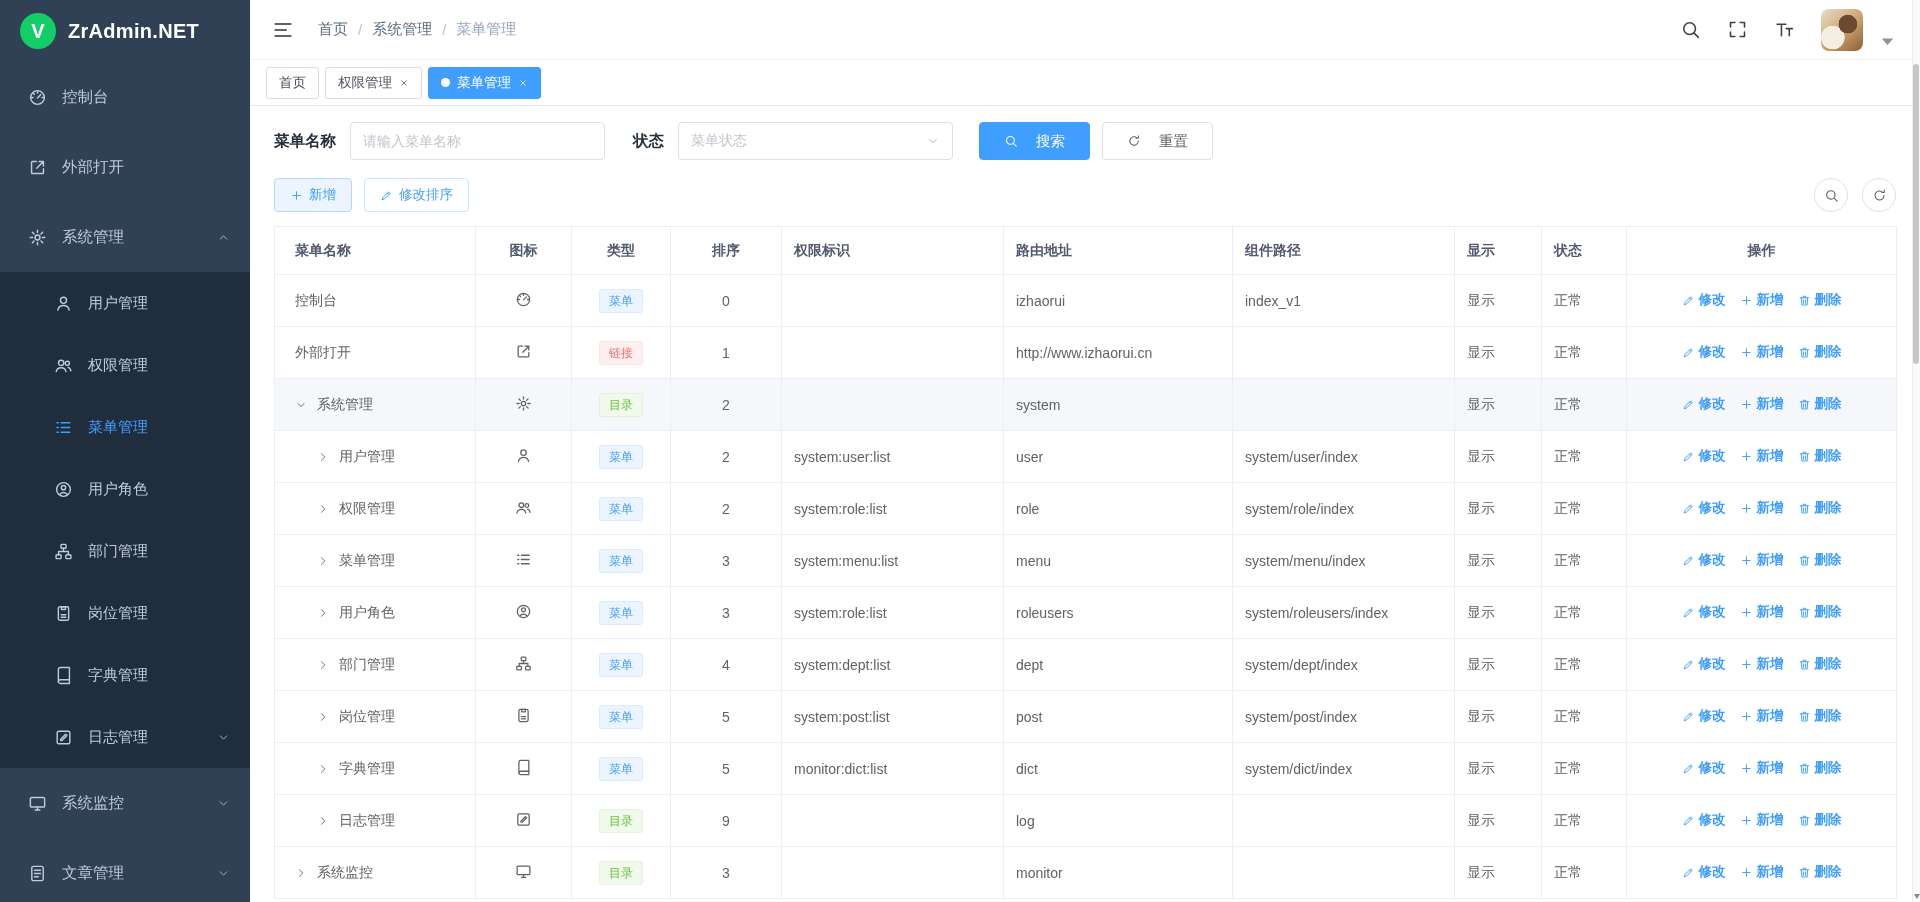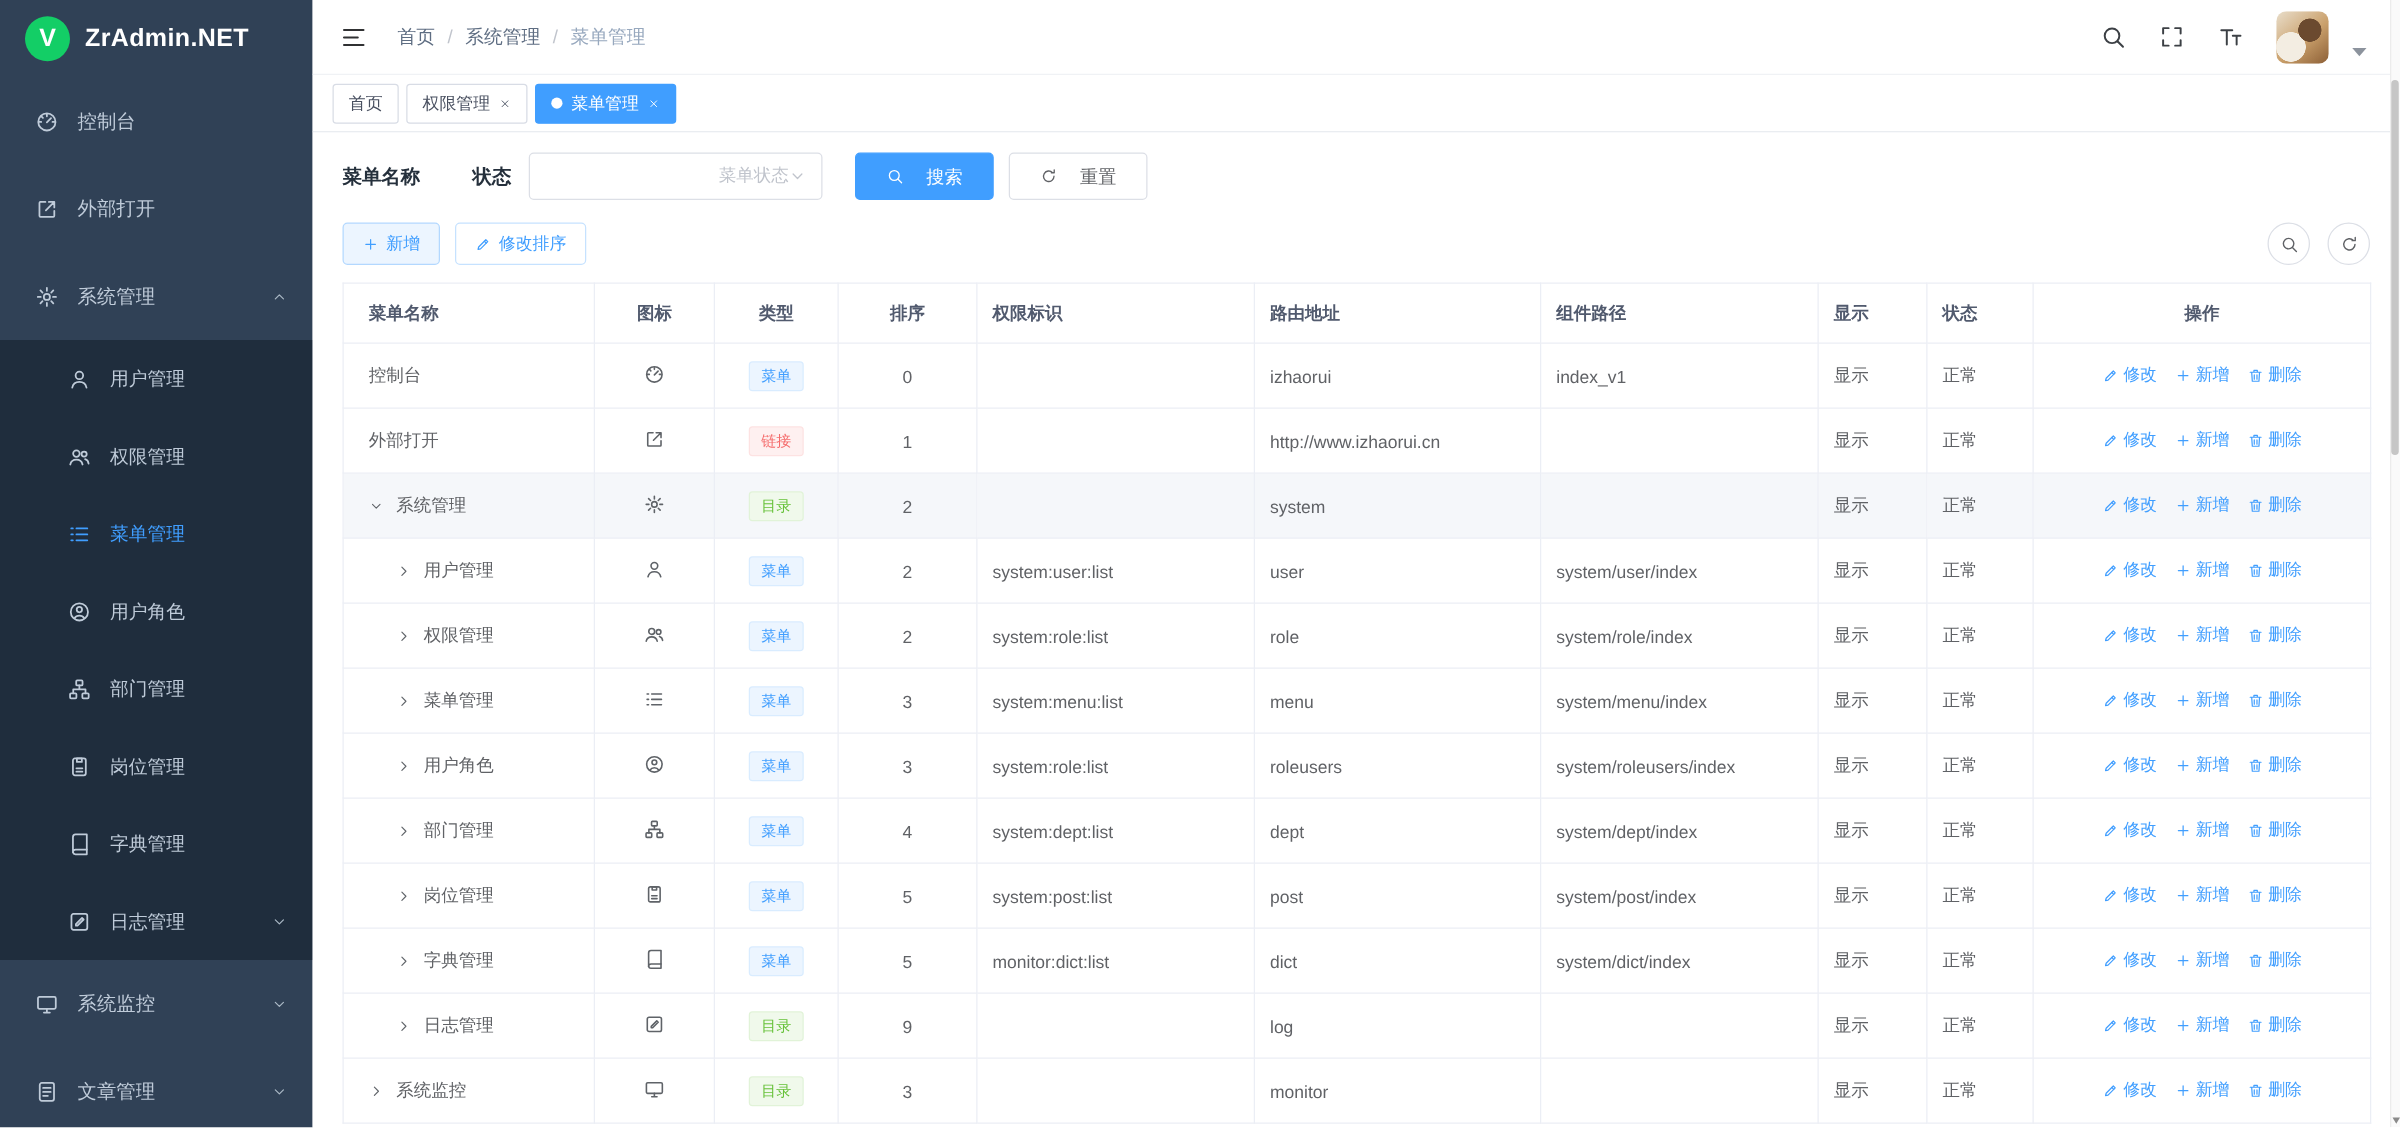--- a/index.html
+++ b/index.html
@@ -54,22 +54,22 @@
   .tab .tab-close { font-size: 10px; }
 
   .content { flex: 1; padding: 16px 24px 0; overflow: hidden; background: #fff; }
 
   .filter-row { display: flex; align-items: center; margin-bottom: 18px; }
   .f-label { font-size: 15.5px; font-weight: bold; color: #25303c; margin-right: 14px; }
   .f-gap { margin-left: 28px; }
   .f-input { width: 255px; height: 38px; border: 1px solid #dcdfe6; border-radius: 4px; padding: 0 12px;
     font-size: 14px; color: #606266; font-family: inherit; outline: none; }
   .f-input::placeholder { color: #c0c4cc; }
-  .f-select { width: 235px; height: 38px; border: 1px solid #dcdfe6; border-radius: 4px; padding: 0 12px;
-    display: flex; align-items: center; justify-content: flex-end; color: #c0c4cc; font-size: 14px;
+  .f-select { width: 275px; height: 38px; border: 1px solid #dcdfe6; border-radius: 4px; padding: 0 12px;
+    display: flex; align-items: center; justify-content: space-between; color: #c0c4cc; font-size: 14px;
     cursor: pointer; margin-right: 26px; }
   .sel-caret { color: #c0c4cc; font-size: 14px; }
   button { font-family: inherit; cursor: pointer; }
   .btn { height: 38px; border-radius: 4px; display: inline-flex; align-items: center; gap: 18px;
     padding: 0 24px; font-size: 14.5px; border: 1px solid transparent; }
   .btn .icon { font-size: 14px; }
   .btn-primary { background: #409eff; border-color: #409eff; color: #fff; }
   .btn-default { background: #fff; border-color: #dcdfe6; color: #606266; margin-left: 12px; }
 
   .toolbar { display: flex; align-items: center; margin-bottom: 14px; }
@@ -91,21 +91,21 @@
   tr.hl td { background: #f5f7fa; }
   .tree-cell { display: flex; align-items: center; gap: 2px; }
   .tree-arrow { width: 20px; min-width: 20px; font-size: 12px; color: #5f6368; display: inline-flex; cursor: pointer; }
   .cell-icon { font-size: 17px; color: #5f6368; }
   .tag { display: inline-block; padding: 0 9px; height: 24px; line-height: 22px; border-radius: 3px;
     font-size: 12px; border: 1px solid; }
   .tag-menu { color: #409eff; background: #ecf5ff; border-color: #d9ecff; }
   .tag-link { color: #f56c6c; background: #fef0f0; border-color: #fde2e2; }
   .tag-dir  { color: #67c23a; background: #f0f9eb; border-color: #e1f3d8; text-align: right; }
   .op-link { color: #409eff; font-size: 13.5px; display: inline-flex; align-items: center; gap: 4px;
-    cursor: pointer; margin: 0 7px; }
+    cursor: pointer; margin: 0 7px; font-weight: bold; }
   .op-link .icon, .op-link svg { font-size: 13px; }
 
   .scroll-strip { position: absolute; right: 0; top: 0; bottom: 0; width: 8px; background: #fafafa;
     border-left: 1px solid #ececec; }
   .scroll-thumb { position: absolute; right: 1px; top: 64px; width: 6px; height: 300px; background: #c6c6c6; border-radius: 3px; }
   .scroll-arrow { position: absolute; bottom: 3px; left: 1px; width: 0; height: 0;
     border-left: 3px solid transparent; border-right: 3px solid transparent; border-top: 5px solid #8a8a8a; }
 </style>
 </head>
 <body>
@@ -321,20 +321,21 @@
           <svg viewBox="0 0 24 24" width="1em" height="1em" fill="none" stroke="currentColor" stroke-width="1.8" stroke-linecap="round" stroke-linejoin="round">
             <path d="M6.5 6.5l11 11M17.5 6.5l-11 11"></path>
           </svg>
         </span>
       </div>
     </div>
 
   <div class="content">
     <div class="filter-row">
       <span class="f-label">菜单名称</span>
+      <input class="f-input" placeholder="请输入菜单名称" style="">
       <span class="f-label f-gap">状态</span>
       <div class="f-select">
         <span>菜单状态</span>
         <span class="icon sel-caret">
             <svg viewBox="0 0 24 24" width="1em" height="1em" fill="none" stroke="currentColor" stroke-width="1.8" stroke-linecap="round" stroke-linejoin="round">
               <path d="M6 9l6 6 6-6"></path>
             </svg>
           </span>
       </div>
       <button class="btn btn-primary">

